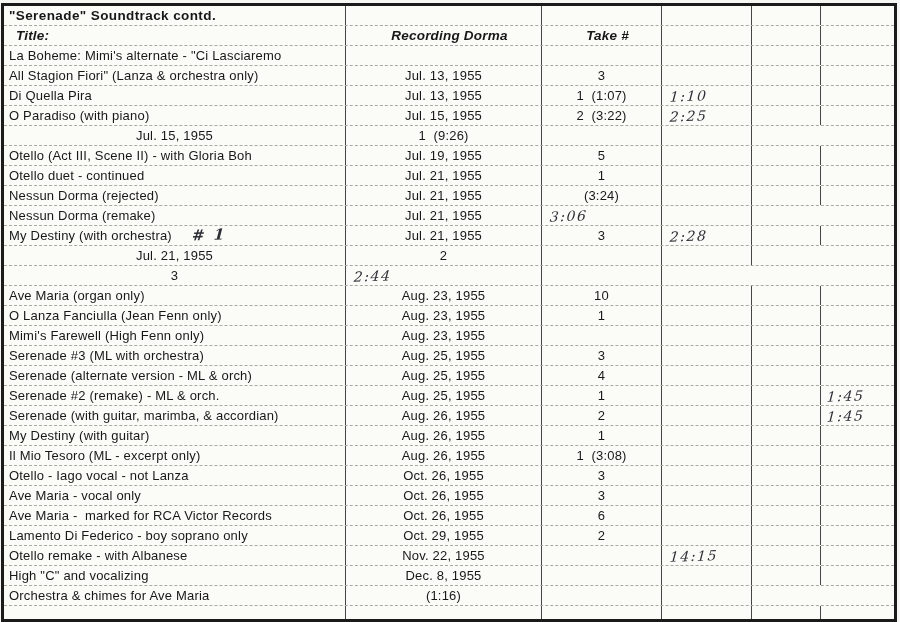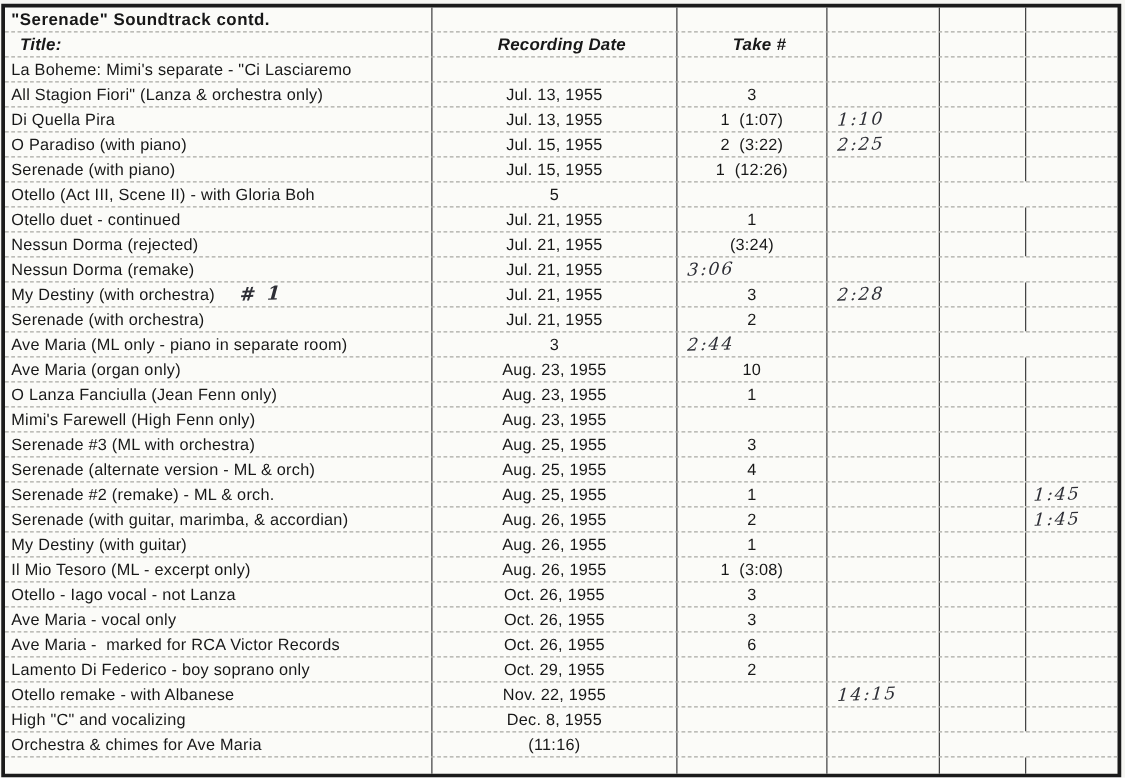--- a/index.html
+++ b/index.html
@@ -70,30 +70,30 @@
       <div class="cell c0 hdr1">"Serenade" Soundtrack contd.</div>
       <div class="cell c1"></div>
       <div class="cell c2"></div>
       <div class="cell c3"></div>
       <div class="cell c4"></div>
       <div class="cell c5"></div>
     </div>
 
     <div class="row">
       <div class="cell c0 hdr2">Title:</div>
-      <div class="cell c1 hdr2">Recording Date</div>
+      <div class="cell c1 hdr2">Recording Dorma</div>
       <div class="cell c2 hdr2">Take #</div>
       <div class="cell c3"></div>
       <div class="cell c4"></div>
       <div class="cell c5"></div>
     </div>
 
     <div>
         <div class="row">
-          <div class="cell c0"><span>La Boheme: Mimi's separate - "Ci Lasciaremo</span></div>
+          <div class="cell c0"><span>La Boheme: Mimi's alternate - "Ci Lasciaremo</span></div>
           <div class="cell c1"></div>
           <div class="cell c2"></div>
           <div class="cell c3"></div>
           <div class="cell c4"></div>
           <div class="cell c5"></div>
         </div>
         <div class="row">
           <div class="cell c0"><span>All Stagion Fiori" (Lanza &amp; orchestra only)</span></div>
           <div class="cell c1">Jul. 13, 1955</div>
           <div class="cell c2">3</div>
@@ -111,29 +111,29 @@
         </div>
         <div class="row">
           <div class="cell c0"><span>O Paradiso (with piano)</span></div>
           <div class="cell c1">Jul. 15, 1955</div>
           <div class="cell c2">2  (3:22)</div>
           <div class="cell c3"><span class="hand">2:25</span></div>
           <div class="cell c4"></div>
           <div class="cell c5"></div>
         </div>
         <div class="row">
-          <div class="cell c0"><span>Serenade (with piano)</span></div>
           <div class="cell c1">Jul. 15, 1955</div>
-          <div class="cell c2">1  (12:26)</div>
+          <div class="cell c2">1  (9:26)</div>
           <div class="cell c3"></div>
           <div class="cell c4"></div>
           <div class="cell c5"></div>
         </div>
         <div class="row">
           <div class="cell c0"><span>Otello (Act III, Scene II) - with Gloria Boh</span></div>
+          <div class="cell c1">Jul. 19, 1955</div>
           <div class="cell c2">5</div>
           <div class="cell c3"></div>
           <div class="cell c4"></div>
           <div class="cell c5"></div>
         </div>
         <div class="row">
           <div class="cell c0"><span>Otello duet - continued</span></div>
           <div class="cell c1">Jul. 21, 1955</div>
           <div class="cell c2">1</div>
           <div class="cell c3"></div>
@@ -157,29 +157,27 @@
         </div>
         <div class="row">
           <div class="cell c0"><span>My Destiny (with orchestra)</span><span class="hand title-annot"># 1</span></div>
           <div class="cell c1">Jul. 21, 1955</div>
           <div class="cell c2">3</div>
           <div class="cell c3"><span class="hand">2:28</span></div>
           <div class="cell c4"></div>
           <div class="cell c5"></div>
         </div>
         <div class="row">
-          <div class="cell c0"><span>Serenade (with orchestra)</span></div>
           <div class="cell c1">Jul. 21, 1955</div>
           <div class="cell c2">2</div>
           <div class="cell c3"></div>
           <div class="cell c4"></div>
           <div class="cell c5"></div>
         </div>
         <div class="row">
-          <div class="cell c0"><span>Ave Maria (ML only - piano in separate room)</span></div>
           <div class="cell c2">3</div>
           <div class="cell c3"><span class="hand">2:44</span></div>
           <div class="cell c4"></div>
           <div class="cell c5"></div>
         </div>
         <div class="row">
           <div class="cell c0"><span>Ave Maria (organ only)</span></div>
           <div class="cell c1">Aug. 23, 1955</div>
           <div class="cell c2">10</div>
           <div class="cell c3"></div>
@@ -293,21 +291,21 @@
         <div class="row">
           <div class="cell c0"><span>High "C" and vocalizing</span></div>
           <div class="cell c1">Dec. 8, 1955</div>
           <div class="cell c2"></div>
           <div class="cell c3"></div>
           <div class="cell c4"></div>
           <div class="cell c5"></div>
         </div>
         <div class="row">
           <div class="cell c0"><span>Orchestra &amp; chimes for Ave Maria</span></div>
-          <div class="cell c2">(11:16)</div>
+          <div class="cell c2">(1:16)</div>
           <div class="cell c3"></div>
           <div class="cell c4"></div>
           <div class="cell c5"></div>
         </div>
         <div class="row last">
           <div class="cell c0"></div>
           <div class="cell c1"></div>
           <div class="cell c2"></div>
           <div class="cell c3"></div>
           <div class="cell c4"></div>

